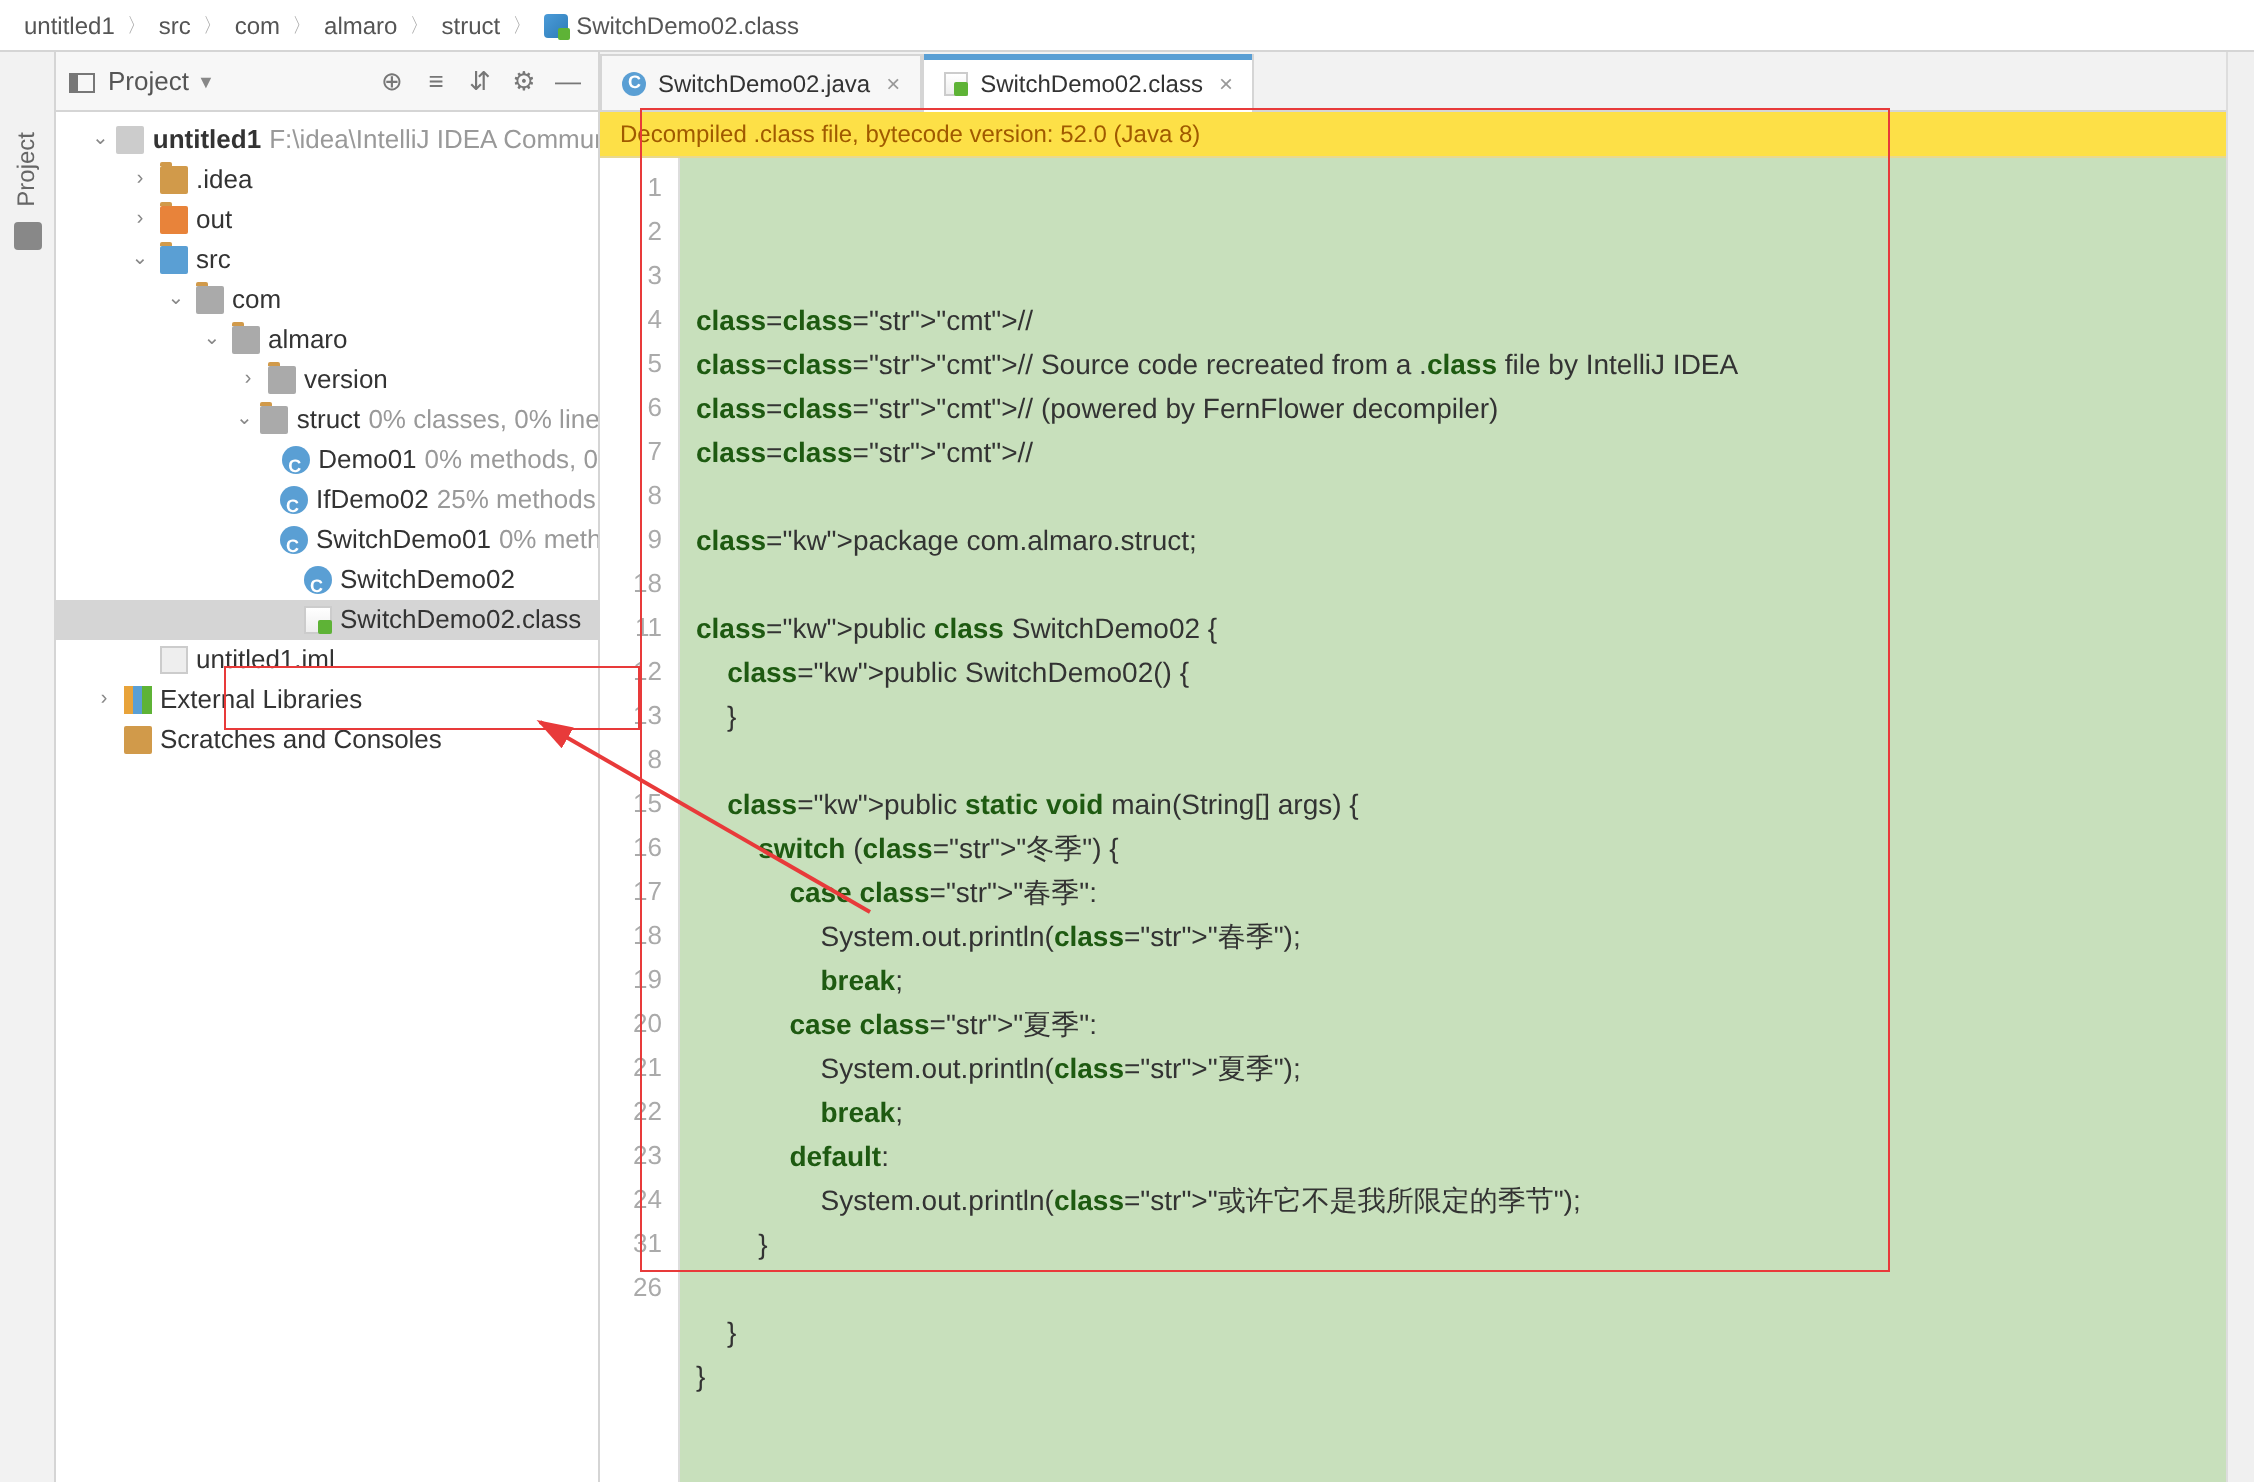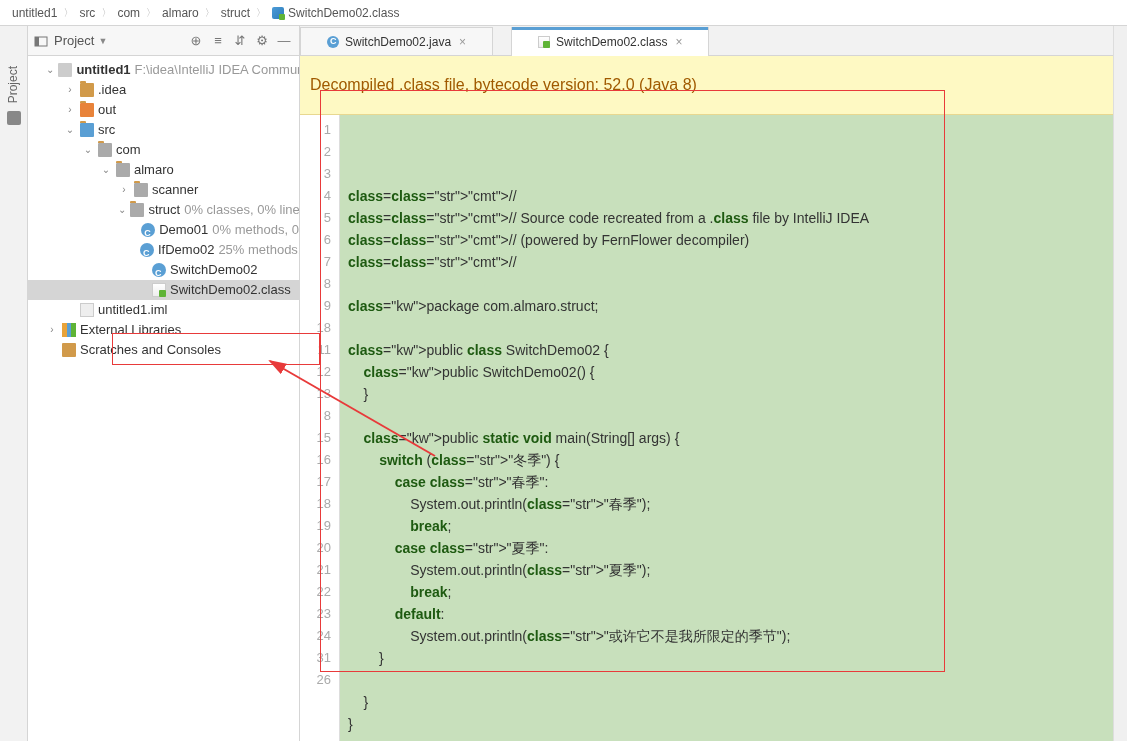--- a/index.html
+++ b/index.html
@@ -49,28 +49,28 @@
     .ico-classfile{background:linear-gradient(#fff,#eee);border:1px solid #ccc;position:relative}
     .ico-classfile::after{content:"";position:absolute;bottom:-1px;right:-1px;width:7px;height:7px;background:#5eb336;border-radius:1px}
     .ico-iml{background:#eee;border:1px solid #ccc}
     .ico-lib{background:linear-gradient(90deg,#e8a33a 33%,#5a9fd4 33% 66%,#5eb336 66%)}
     .ico-scratch{background:#d19a4a;border-radius:1px}
     .ico-root{background:#ccc;border-radius:1px}
     
     
     .editor-area { position: absolute; left: 300px; top: 26px; right: 0; bottom: 0; }
     .tabs { height: 30px; display: flex; align-items: flex-end; border-bottom: 1px solid #d5d5d5; background: #f2f2f2; }
-    .tab { height: 28px; display: flex; align-items: center; padding: 0 26px; border: 1px solid #d5d5d5; border-bottom: none; margin-right: 18px; background: #f7f7f7; cursor: pointer; font-size: 12px; }
+    .tab { height: 28px; display: flex; align-items: center; padding: 0 10px; border: 1px solid #d5d5d5; border-bottom: none; margin-right: 0; background: #f7f7f7; cursor: pointer; font-size: 12px; }
     .tab.active { background: #fff; position:relative; }
     .tab.active::before{content:"";position:absolute;bottom:-1px;left:0;right:0;height:1px;background:#fff}
     .tab.active::after{content:"";position:absolute;bottom:-1px;left:0;right:0;height:3px;background:#5a9fd4;bottom:auto;top:-1px}
     .tab-icon { width:12px;height:12px;margin-right:6px; }
     .tab-close { margin-left:8px;color:#999;font-size:12px;cursor:pointer }
     
-    .decompile-banner { background: #fef9c3; color: #a05a00; padding: 20px 10px; font-size: 16px; border-bottom: 1px solid #e8d890; }
+    .decompile-banner { background: #fde047; color: #a05a00; padding: 4px 10px; font-size: 12px; border-bottom: 1px solid #e8d890; }
     
     .code-area { display: flex; height: calc(100% - 52px); background: #c8e0bc; }
     .gutter { width: 40px; background: #fff; color: #aaa; text-align: right; padding: 4px 8px 0 0; font-family: Consolas, monospace; font-size: 13px; line-height: 22px; border-right: 1px solid #ddd; }
     .gutter div{height:22px}
     .code { flex: 1; font-family: Consolas, monospace; font-size: 14px; line-height: 22px; padding: 4px 0 0 8px; background: #c8e0bc; position:relative; white-space: pre; }
     .code-line { height: 22px; }
     .kw { color: #1e5a11; font-weight: bold; }
     
     
     .redbox-outer{position:absolute;border:1px solid #e83a3a;pointer-events:none}
@@ -162,39 +162,45 @@
         <span class="tree-label">com</span>
       </div>
     <div class="tree-item ind4">
         <span class="tree-toggle">⌄</span>
         <span class="tree-icon ico-folder grey"></span>
         <span class="tree-label">almaro</span>
       </div>
     <div class="tree-item ind5">
         <span class="tree-toggle">›</span>
         <span class="tree-icon ico-folder grey"></span>
-        <span class="tree-label">scanner</span>
+        <span class="tree-label">version</span>
       </div>
     <div class="tree-item ind5">
         <span class="tree-toggle">⌄</span>
         <span class="tree-icon ico-folder grey"></span>
         <span class="tree-label">struct</span>
         <span class="tree-hint">0% classes, 0% lines</span>
       </div>
     <div class="tree-item ind6">
         <span class="tree-toggle"></span>
         <span class="tree-icon ico-class"></span>
         <span class="tree-label">Demo01</span>
         <span class="tree-hint">0% methods, 0</span>
       </div>
     <div class="tree-item ind6">
         <span class="tree-toggle"></span>
         <span class="tree-icon ico-class"></span>
         <span class="tree-label">IfDemo02</span>
         <span class="tree-hint">25% methods,</span>
+      </div>
+    <div class="tree-item ind6">
+        <span class="tree-toggle"></span>
+        <span class="tree-icon ico-class"></span>
+        <span class="tree-label">SwitchDemo01</span>
+        <span class="tree-hint">0% meth</span>
       </div>
     <div class="tree-item ind6">
         <span class="tree-toggle"></span>
         <span class="tree-icon ico-class"></span>
         <span class="tree-label">SwitchDemo02</span>
       </div>
     <div class="tree-item ind6 selected">
         <span class="tree-toggle"></span>
         <span class="tree-icon ico-classfile"></span>
         <span class="tree-label">SwitchDemo02.class</span>

